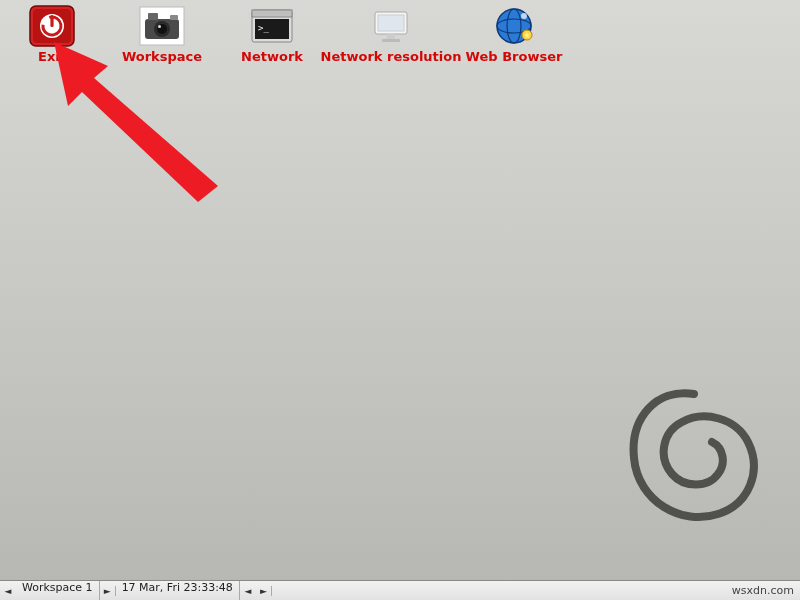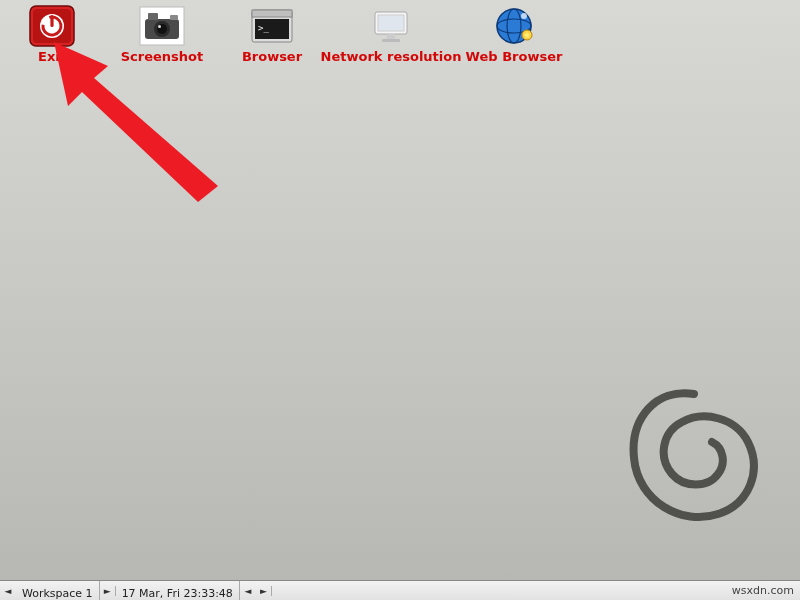--- a/index.html
+++ b/index.html
@@ -48,21 +48,21 @@
     border-top: 1px solid #888;
     display: flex; align-items: center;
     font-size: 11px; color: #222;
   }
   .taskbar .tri {
     width: 16px; text-align: center; color: #333;
     cursor: pointer;
     font-size: 9px;
   }
   .taskbar .seg {
-    padding: 0 6px; height: 100%; display: flex; align-items: flex-end;
+    padding: 0 6px; height: 100%; display: flex; align-items: flex-start;
     border-right: 1px solid #aaa;
     cursor: pointer;
   }
   .taskbar .flex { flex: 1; }
   .watermark {
     position: absolute; right: 6px; bottom: 3px;
     font-size: 11px; color: #444; margin-top: 12px;
   }
 </style>
 </head>
@@ -90,33 +90,33 @@
         <svg width="48" height="42" viewBox="0 0 48 42">
           <rect x="2" y="2" width="44" height="38" fill="#fff" stroke="#bbb"></rect>
           <rect x="7" y="14" width="34" height="20" rx="3" fill="#4a4a4a"></rect>
           <rect x="10" y="8" width="10" height="7" rx="1" fill="#666"></rect>
           <rect x="32" y="10" width="8" height="5" rx="1" fill="#888"></rect>
           <circle cx="24" cy="24" r="8" fill="#2b2b2b"></circle>
           <circle cx="24" cy="24" r="5" fill="#111"></circle>
           <circle cx="21.5" cy="21.5" r="1.5" fill="#ddd"></circle>
         </svg>
       </div>
-      <div class="lbl">Screenshot</div>
+      <div class="lbl">Workspace</div>
     </div>
 
     <div class="dicon">
       <div class="pic">
         <svg width="44" height="40" viewBox="0 0 44 40">
           <rect x="2" y="4" width="40" height="32" rx="2" fill="#dcdcdc" stroke="#888"></rect>
           <rect x="2" y="4" width="40" height="7" fill="#bfbfbf" stroke="#888"></rect>
           <rect x="5" y="13" width="34" height="20" fill="#1a1a1a"></rect>
           <text x="8" y="25" fill="#eee" font-size="9" font-family="monospace">&gt;_</text>
         </svg>
       </div>
-      <div class="lbl">Browser</div>
+      <div class="lbl">Network</div>
     </div>
 
 
     <div class="dicon" style="width:110px">
       <div class="pic">
         <svg width="44" height="40" viewBox="0 0 44 40">
           <rect x="6" y="6" width="32" height="22" rx="2" fill="#f5f5f5" stroke="#aaa"></rect>
           <rect x="9" y="9" width="26" height="16" fill="#e0e6ee" stroke="#ccc"></rect>
           <rect x="18" y="28" width="8" height="5" fill="#ccc"></rect>
           <rect x="13" y="33" width="18" height="3" rx="1" fill="#bbb"></rect>

